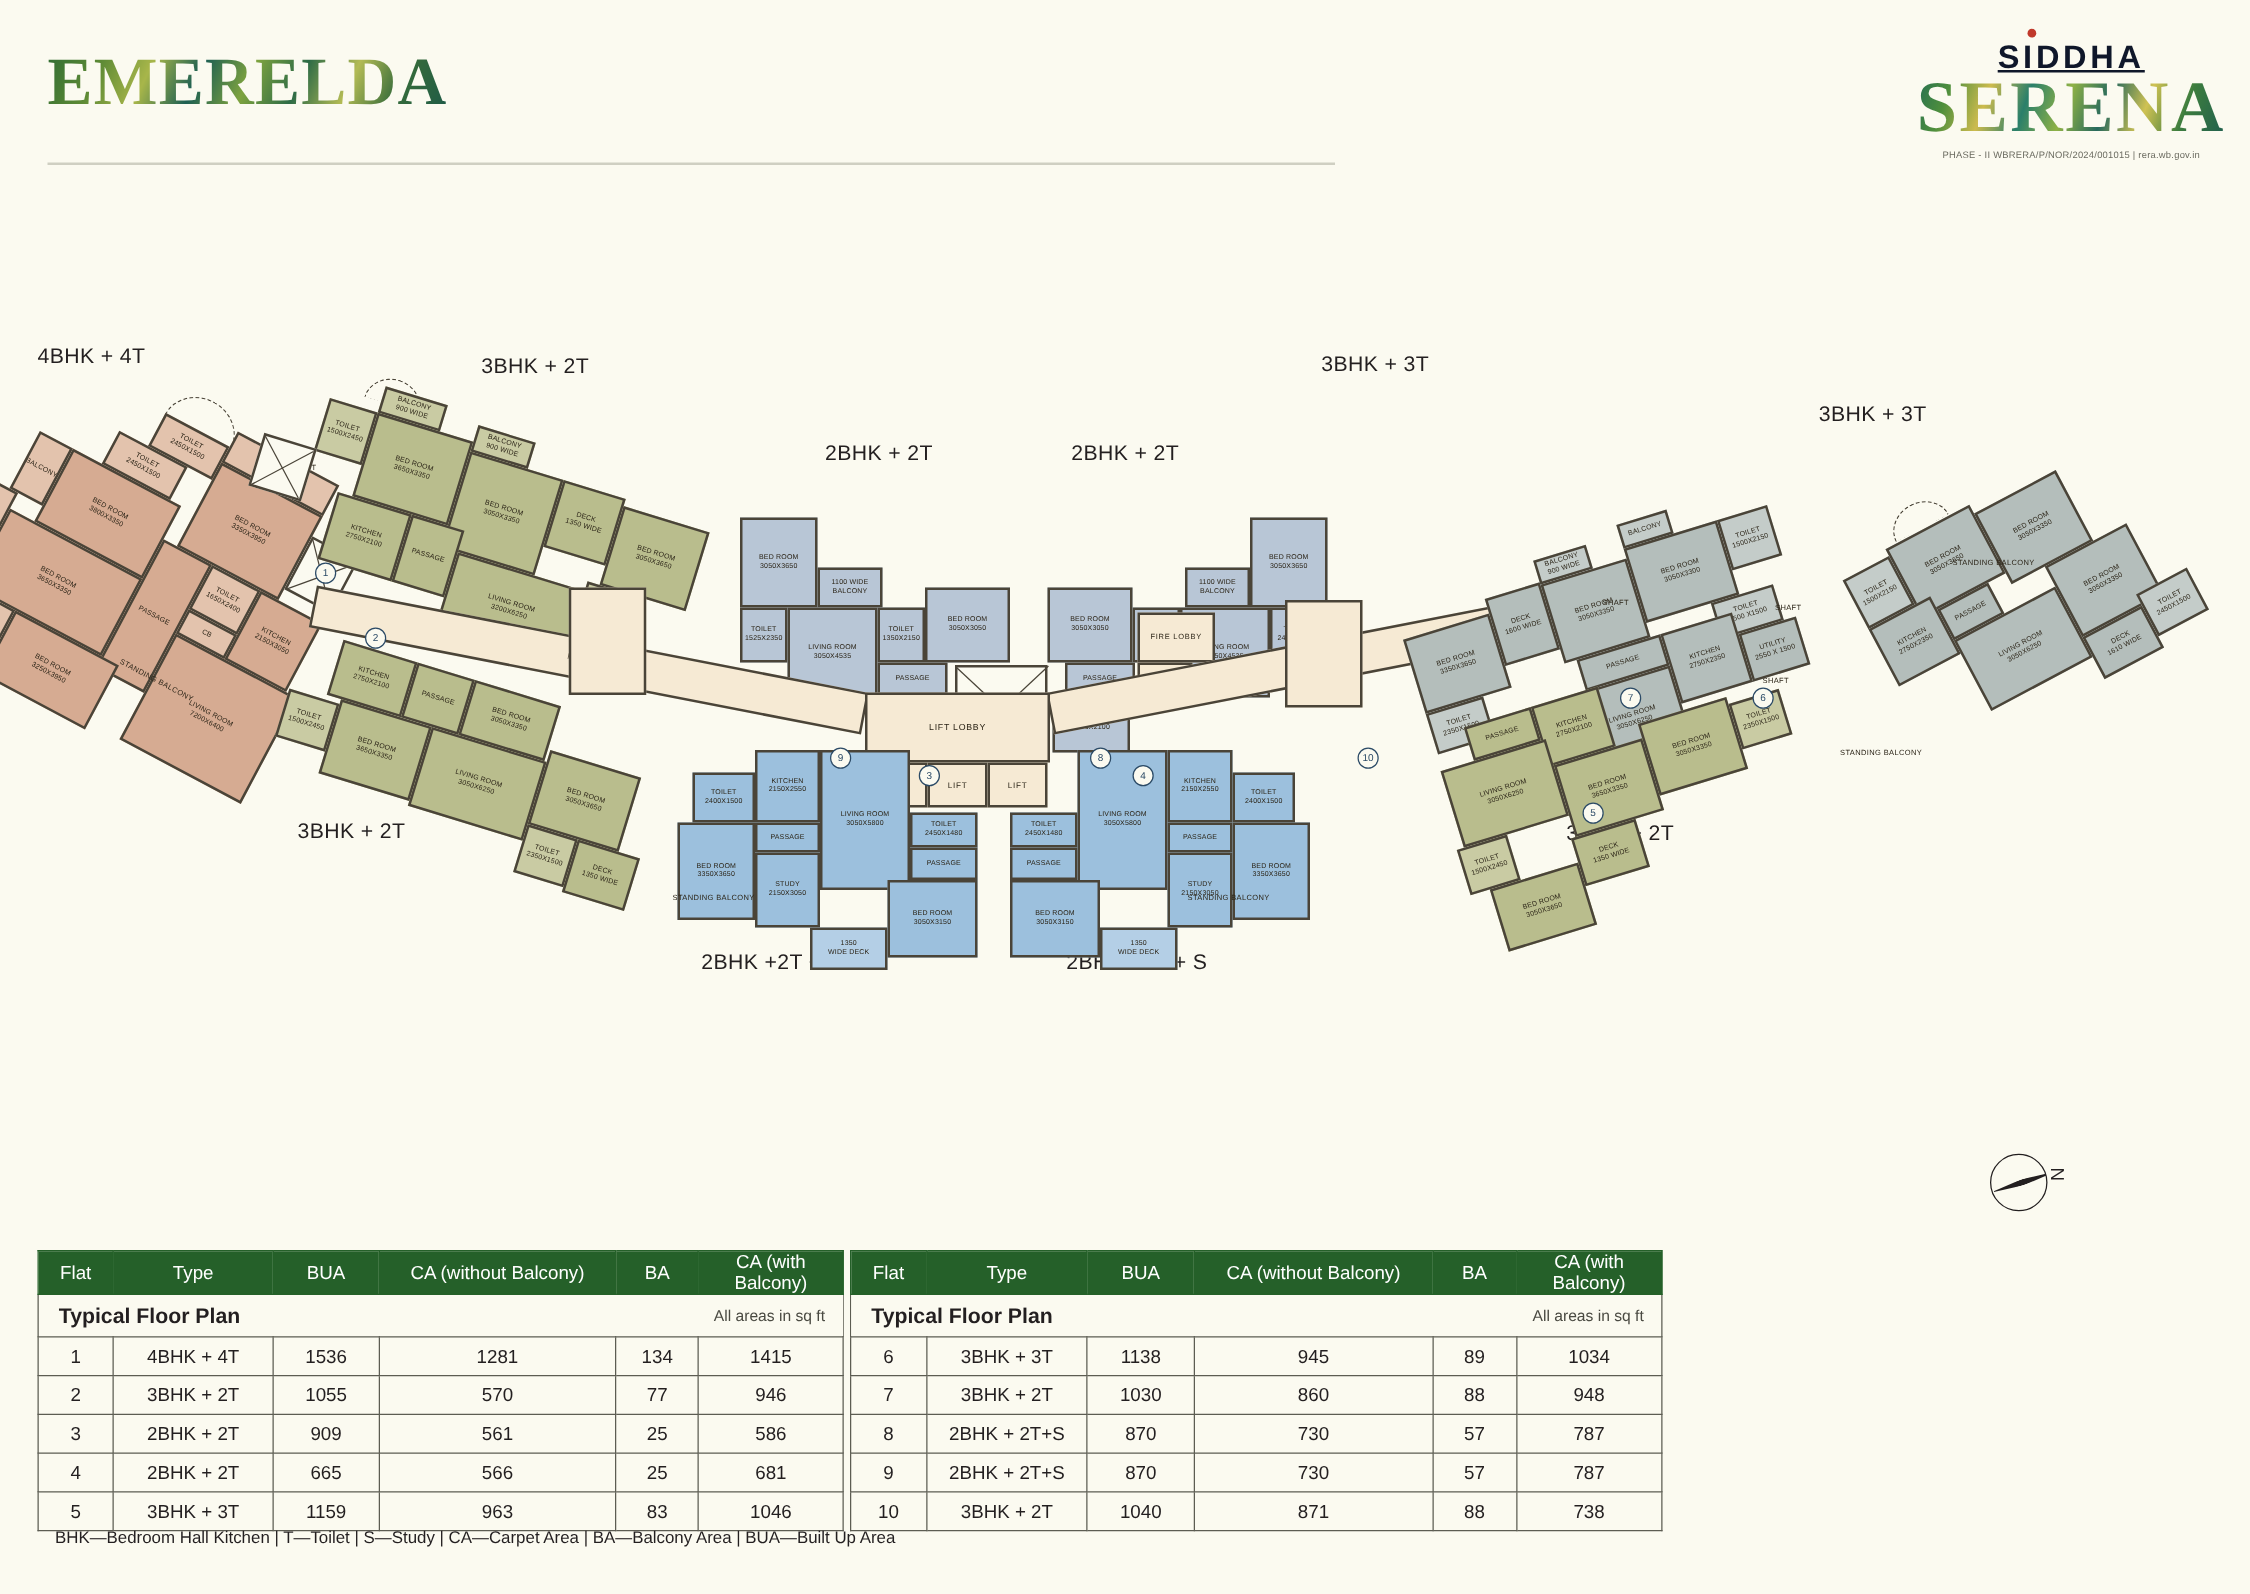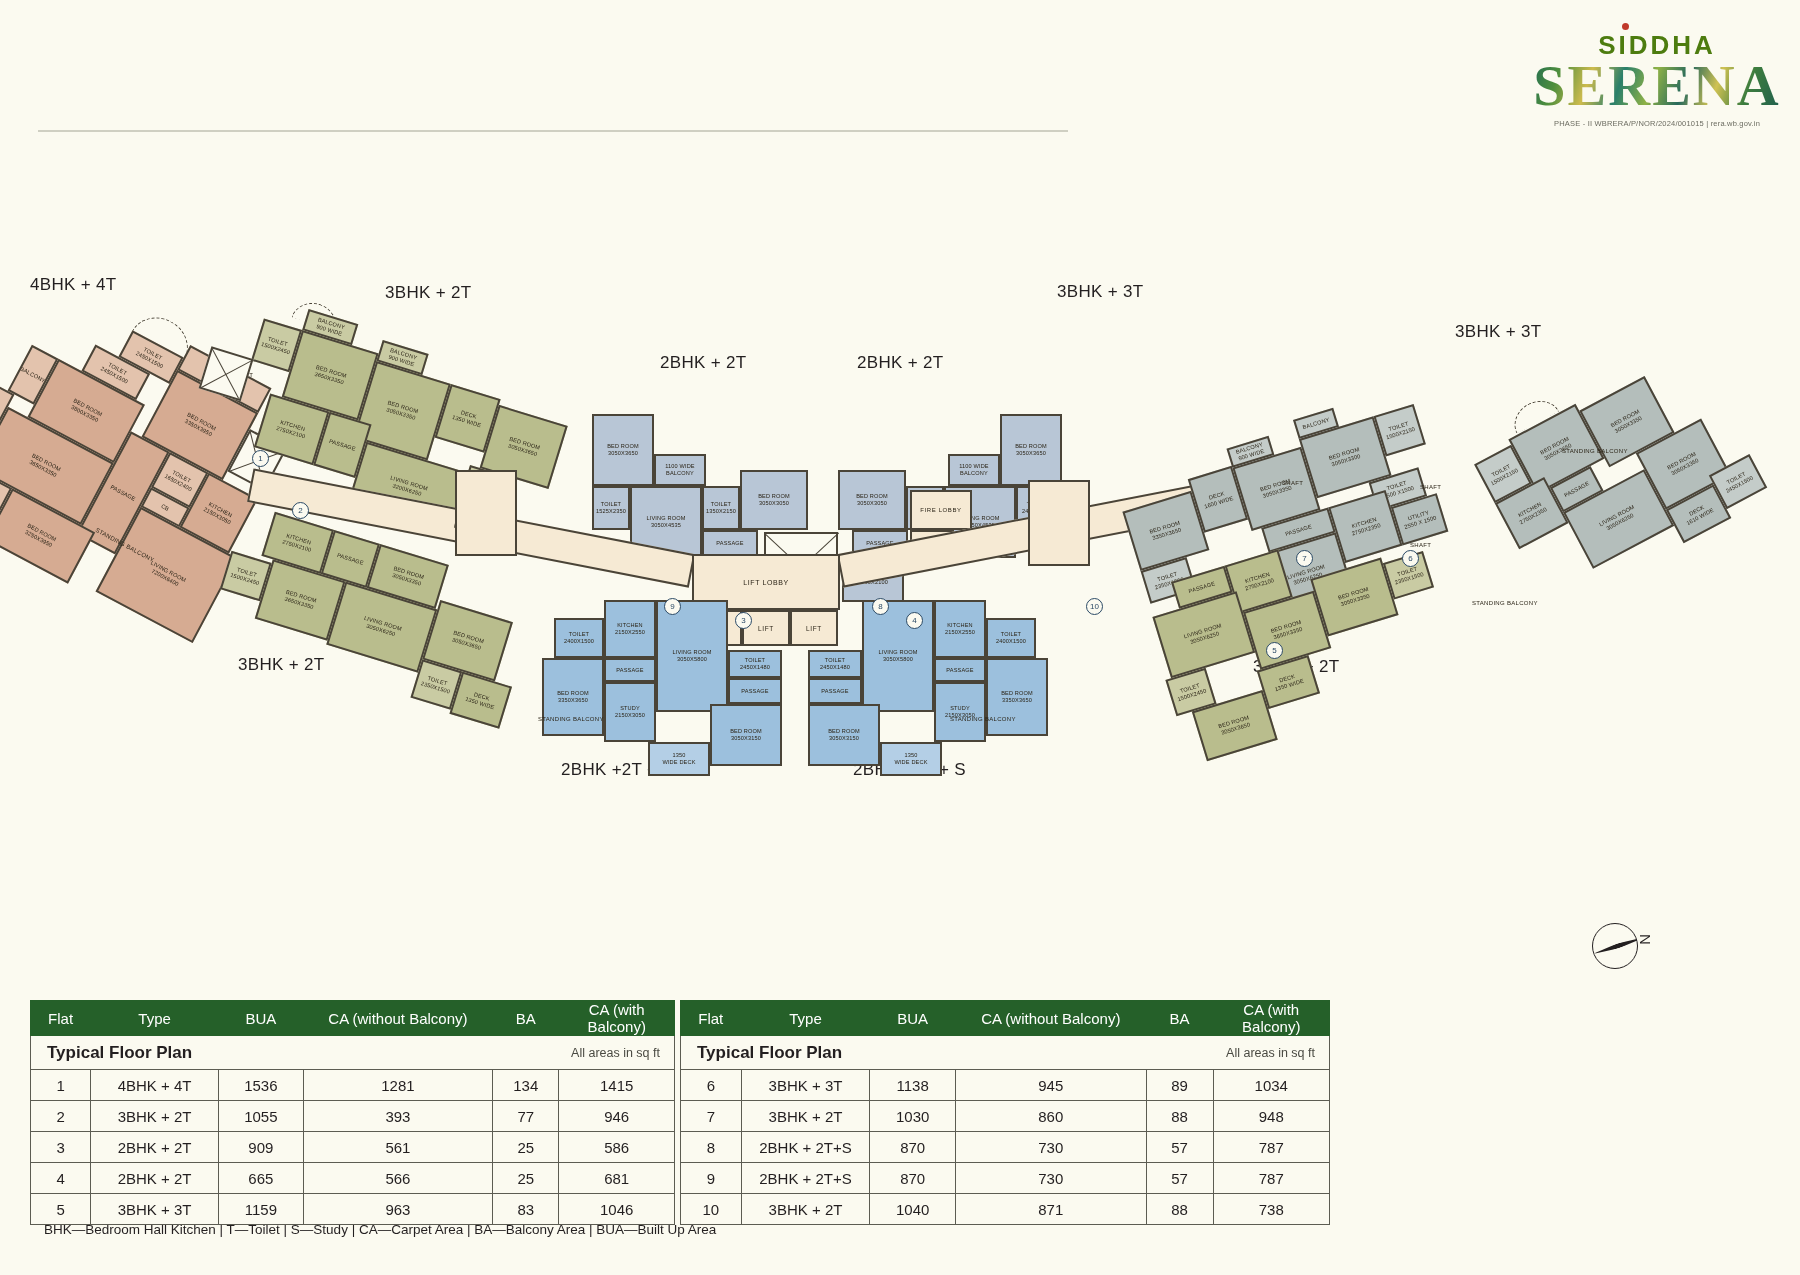--- a/index.html
+++ b/index.html
@@ -26,22 +26,22 @@
     white-space:nowrap;
   }
 
   #title-block{position:absolute;left:320px;top:46px;width:740px;}
   .title-line{font-size:23px;line-height:32px;color:#231f20;white-space:nowrap;}
 
   #title-rule{position:absolute;left:38px;top:130px;width:1030px;height:2px;background:#cfcfc2;}
 
   #logo-block{position:absolute;right:18px;top:30px;width:250px;text-align:center;}
   #logo-siddha{
-    font-size:26px;font-weight:700;letter-spacing:3px;color:#4d7c0f;
-    font-family:"Liberation Sans", sans-serif;position:relative;display:inline-block;
+    font-size:26px;font-weight:700;letter-spacing:3px;color:#0f172a;
+    font-family:"Liberation Sans", sans-serif;position:relative;display:inline-block;text-decoration:underline;
   }
   #logo-siddha .dot{
     position:absolute;left:24px;top:-7px;width:7px;height:7px;border-radius:50%;
     background:#c0392b;
   }
   #logo-serena{
     font-family:"Liberation Serif", serif;
     font-size:58px;font-weight:700;letter-spacing:2px;line-height:58px;margin-top:-4px;
     background:linear-gradient(110deg,#1f6b55 0%,#4f8f3c 12%,#cdbb4e 24%,#2a7f6a 36%,#8fb246 48%,#27695c 60%,#d0c253 72%,#3d7d3e 84%,#1d5c50 100%);
     -webkit-background-clip:text;background-clip:text;color:transparent;-webkit-text-fill-color:transparent;
@@ -158,20 +158,21 @@
   .col-ca2{width:18%;}
 
   #footnote{
     position:absolute;left:44px;top:1222px;font-size:13.5px;color:#231f20;white-space:nowrap;
   }
 </style>
 </head>
 <body>
 
 <div id="header">
+  <div id="brand-emerelda">EMERELDA</div>
   <div id="title-rule"></div>
 
   <div id="logo-block">
     <div id="logo-siddha">
       <span class="dot"></span>
       <span>SIDDHA</span>
     </div>
     <div id="logo-serena">SERENA</div>
     <div id="logo-rera">PHASE - II WBRERA/P/NOR/2024/001015 | rera.wb.gov.in</div>
   </div>
@@ -910,21 +911,21 @@
             <td class="col-type">4BHK + 4T</td>
             <td class="col-bua">1536</td>
             <td class="col-ca1">1281</td>
             <td class="col-ba">134</td>
             <td class="col-ca2">1415</td>
           </tr>
           <tr>
             <td class="col-flat">2</td>
             <td class="col-type">3BHK + 2T</td>
             <td class="col-bua">1055</td>
-            <td class="col-ca1">393</td>
+            <td class="col-ca1">570</td>
             <td class="col-ba">77</td>
             <td class="col-ca2">946</td>
           </tr>
           <tr>
             <td class="col-flat">3</td>
             <td class="col-type">2BHK + 2T</td>
             <td class="col-bua">909</td>
             <td class="col-ca1">561</td>
             <td class="col-ba">25</td>
             <td class="col-ca2">586</td>

